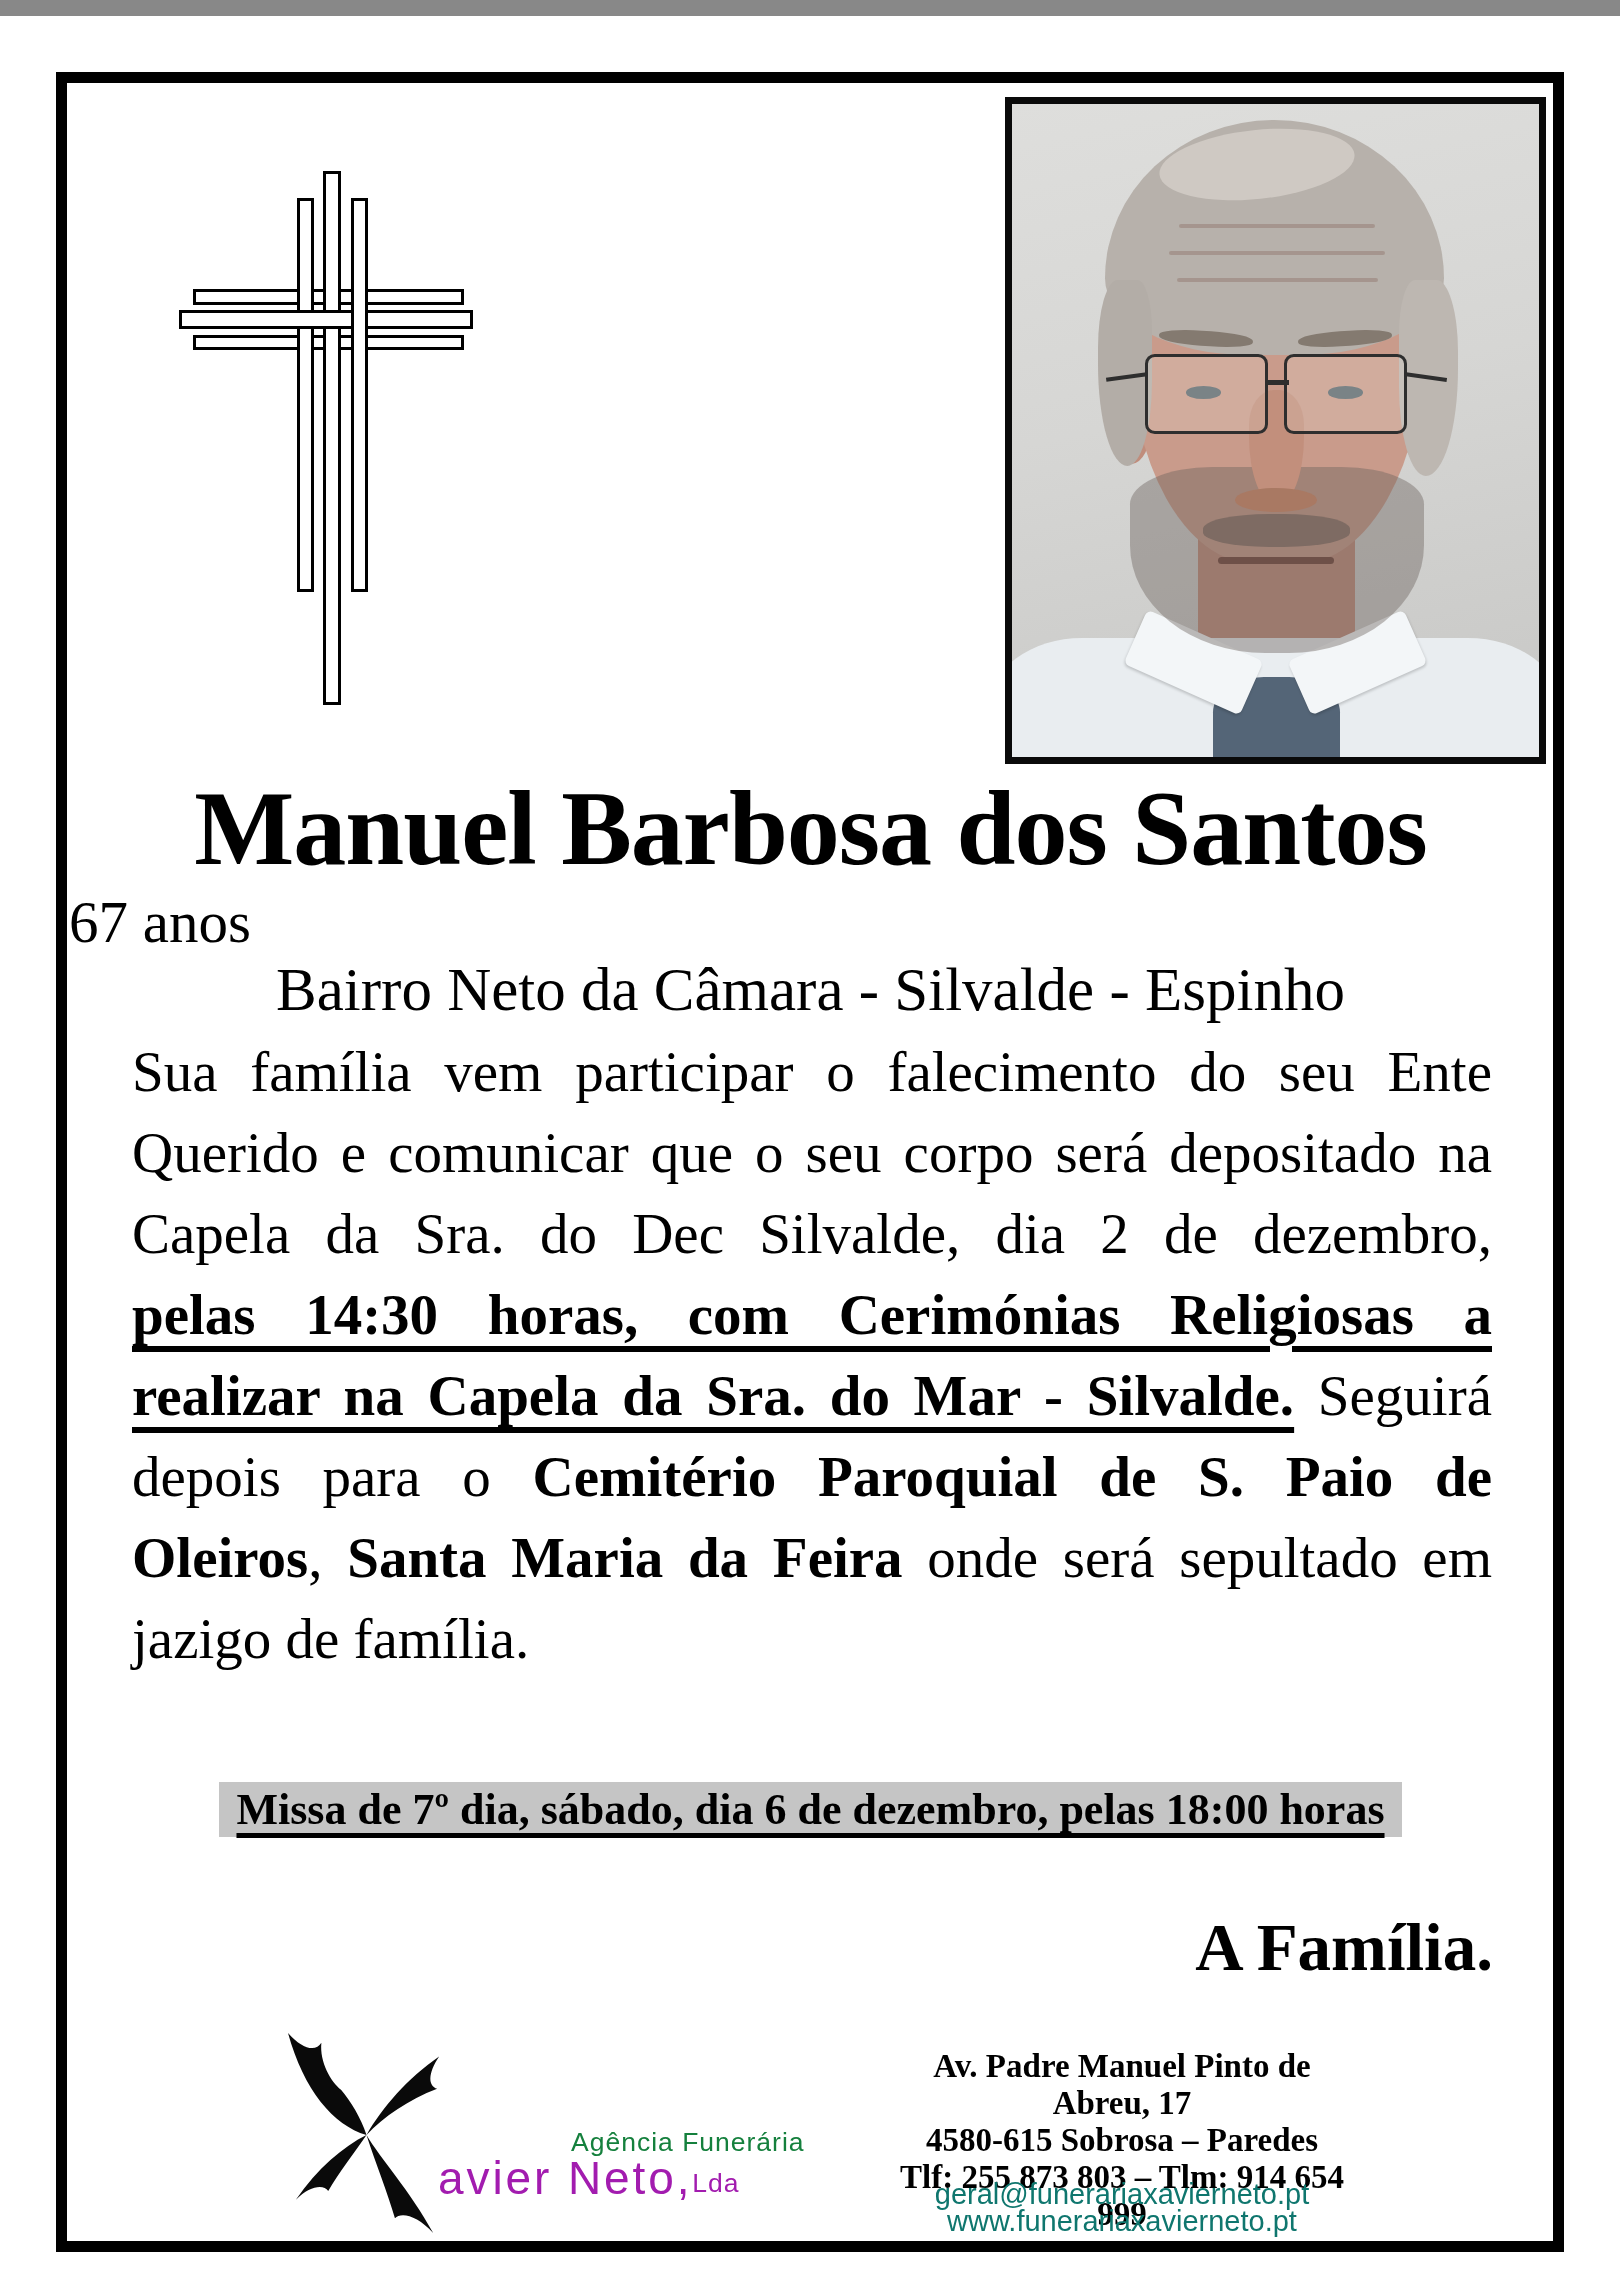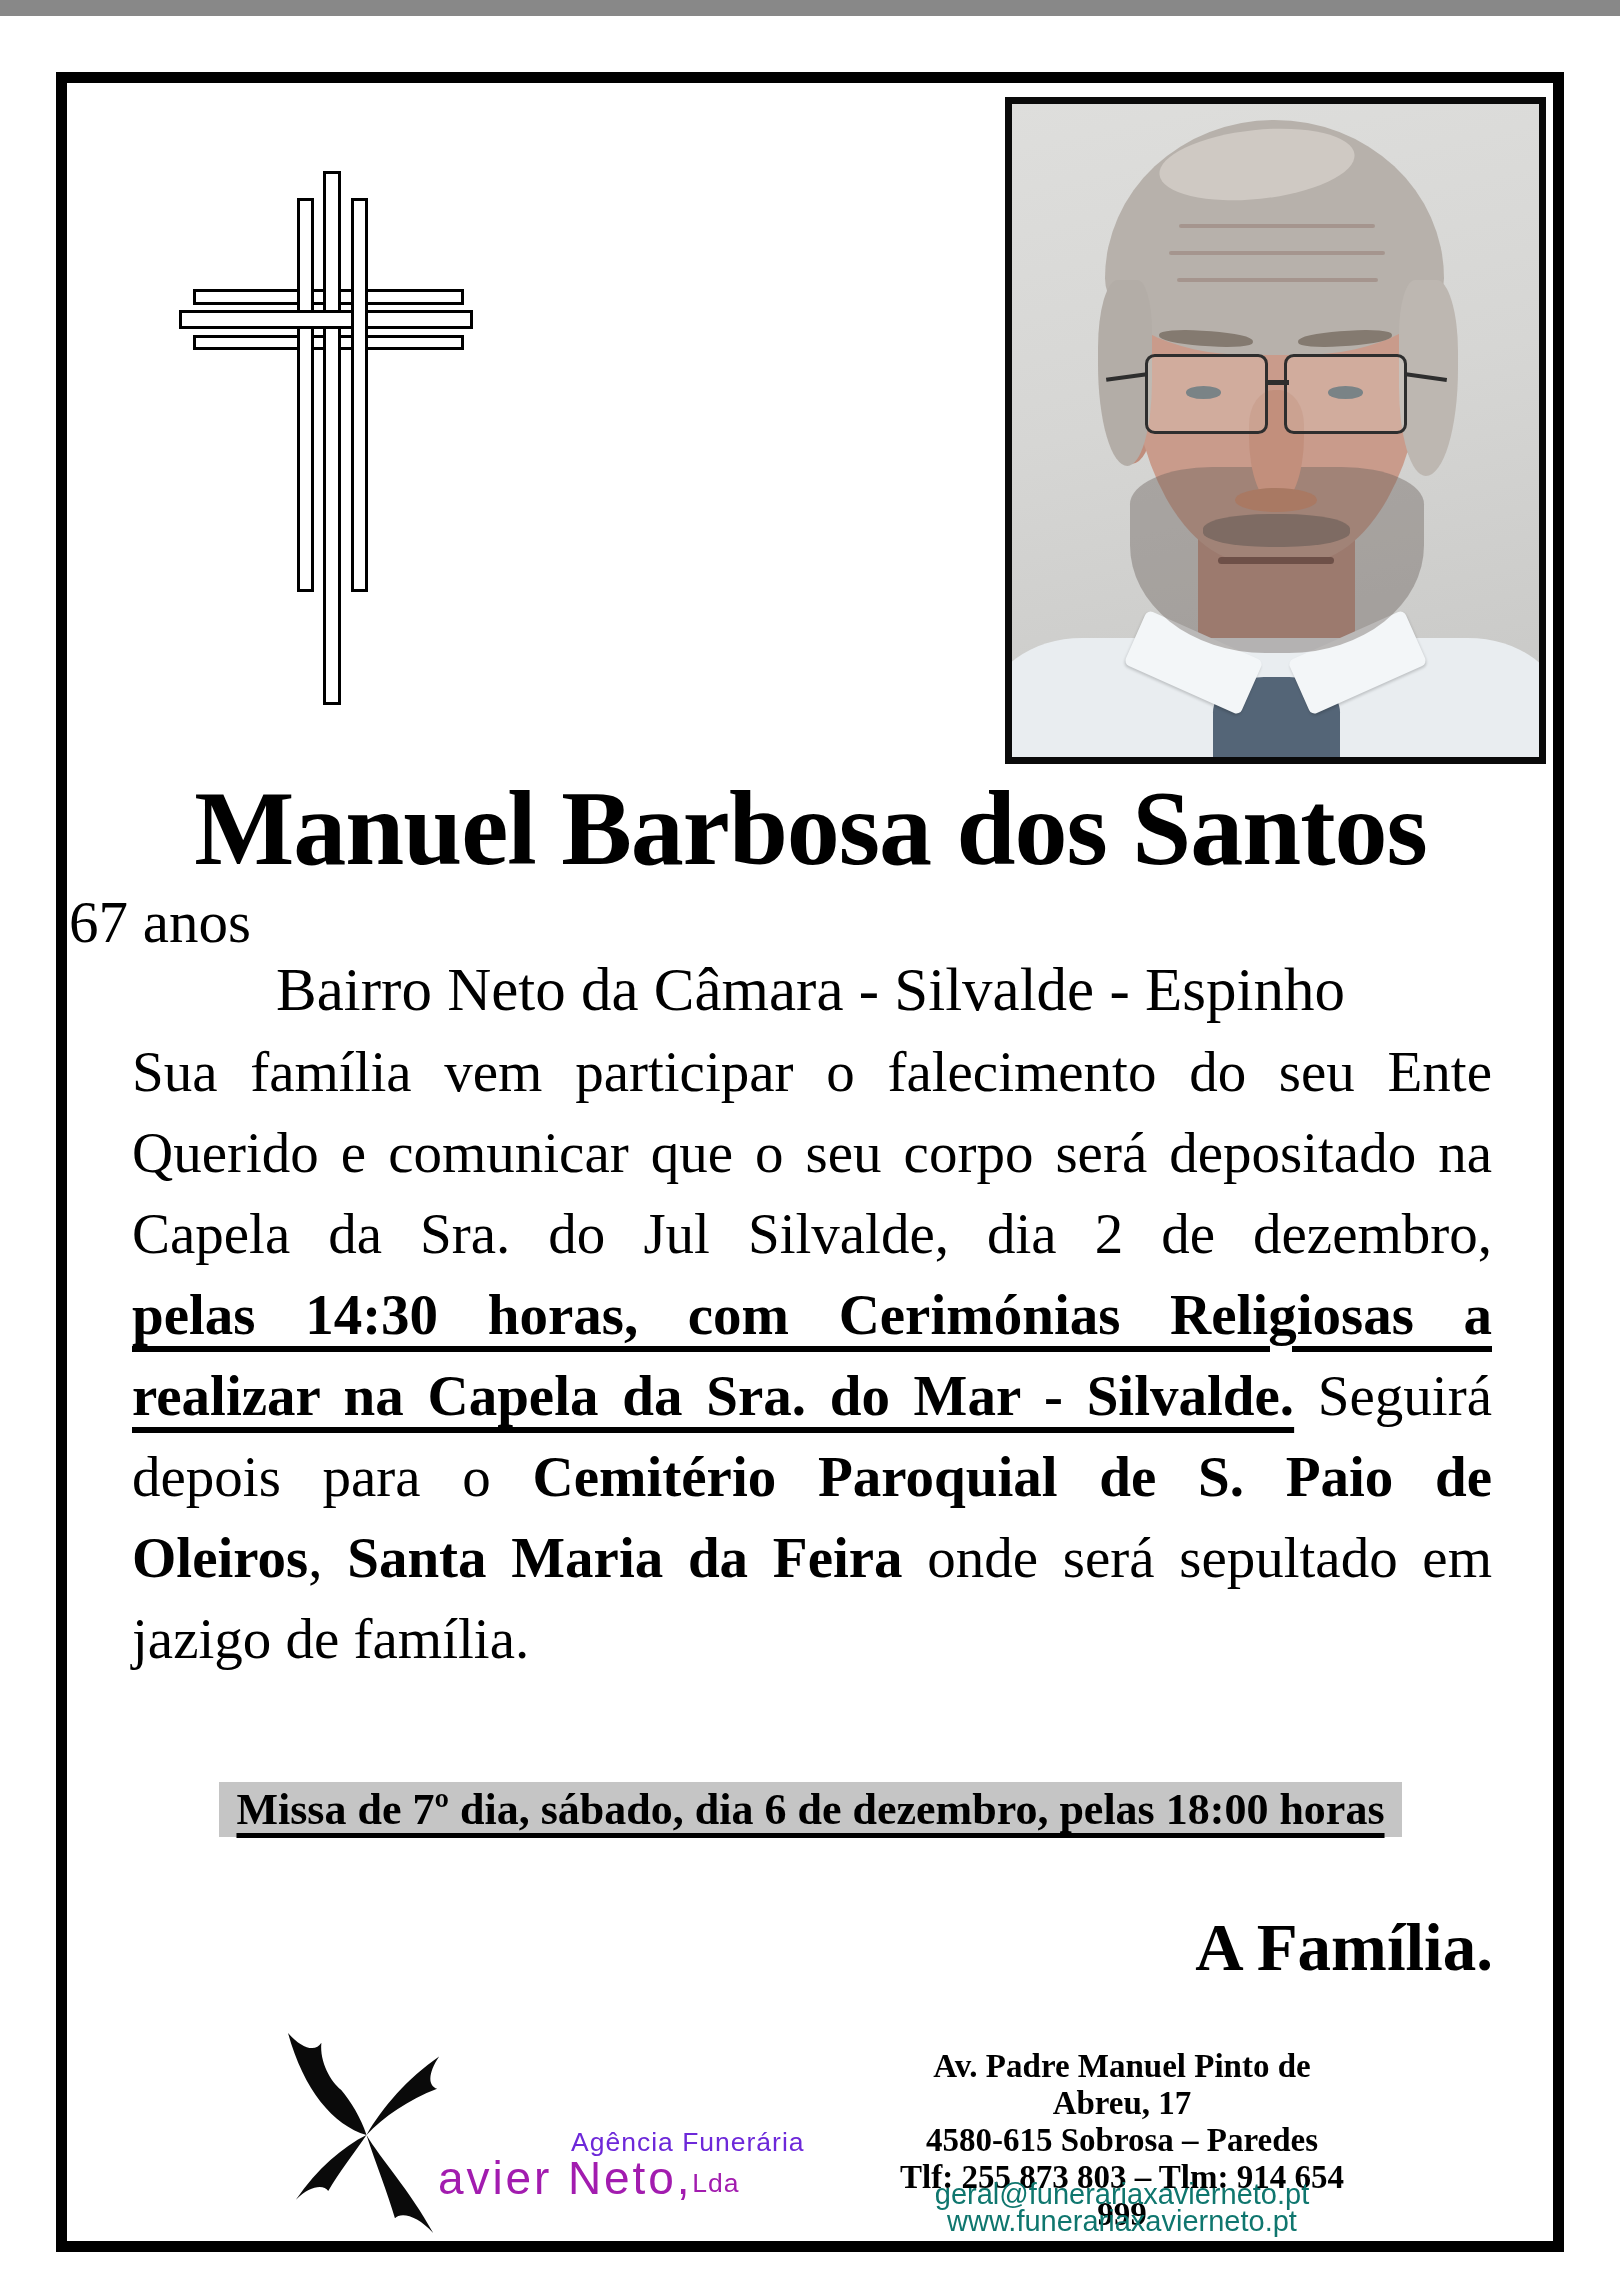--- a/index.html
+++ b/index.html
@@ -113,21 +113,21 @@
   .signature{
     position:absolute;right:127px;top:1897px;
     font-size:67px;font-weight:bold;line-height:69px;
   }
 
   
   .logo-x{position:absolute;left:280px;top:2013px;width:173px;height:208px;}
   .agency-label{
     position:absolute;left:571px;top:2113px;
     font-family:"Liberation Sans","DejaVu Sans",sans-serif;
-    font-size:26.5px;line-height:26.5px;letter-spacing:1px;color:#6d28d9;
+    font-size:26.5px;line-height:26.5px;letter-spacing:1px;color:#15803d;
   }
   .agency-name{
     position:absolute;left:438px;top:2139px;
     font-family:"Liberation Sans","DejaVu Sans",sans-serif;
     font-size:46px;line-height:47px;letter-spacing:2.9px;color:#a21caf;
     white-space:nowrap;
   }
   .agency-suffix{font-size:26.5px;letter-spacing:1px;position:relative;top:-2px;}
   .contact{
     position:absolute;left:887px;top:2032px;width:470px;text-align:center;
@@ -187,21 +187,21 @@
     <div class="arm-r"></div>
   </div>
 
   <div class="title">Manuel Barbosa dos Santos</div>
   <div class="age">67 anos</div>
   <div class="residence">Bairro Neto da Câmara - Silvalde - Espinho</div>
 
   <div class="body-text">
       <div class="body-line"><span>Sua família vem participar o falecimento do seu Ente</span></div>
       <div class="body-line"><span>Querido e comunicar que o seu corpo será depositado na</span></div>
-      <div class="body-line"><span>Capela da Sra. do Jul Silvalde, dia 2 de dezembro,</span></div>
+      <div class="body-line"><span>Capela da Sra. do Dec Silvalde, dia 2 de dezembro,</span></div>
       <div class="body-line"><span class="b u">pelas 14:30 horas, com Cerimónias Religiosas a</span></div>
       <div class="body-line"><span class="b u">realizar na Capela da Sra. do Mar - Silvalde.</span><span> Seguirá</span></div>
       <div class="body-line"><span>depois para o </span><span class="b">Cemitério Paroquial de S. Paio de</span></div>
       <div class="body-line"><span class="b">Oleiros</span><span>, </span><span class="b">Santa Maria da Feira</span><span> onde será sepultado em</span></div>
       <div class="body-line last"><span>jazigo de família.</span></div>
     </div>
 
   <div class="band-row band-row1">
     <span class="band" style="background: rgb(197, 197, 197);">Missa de 7º dia, sábado, dia 6 de dezembro, pelas 18:00 horas</span>
   </div>

